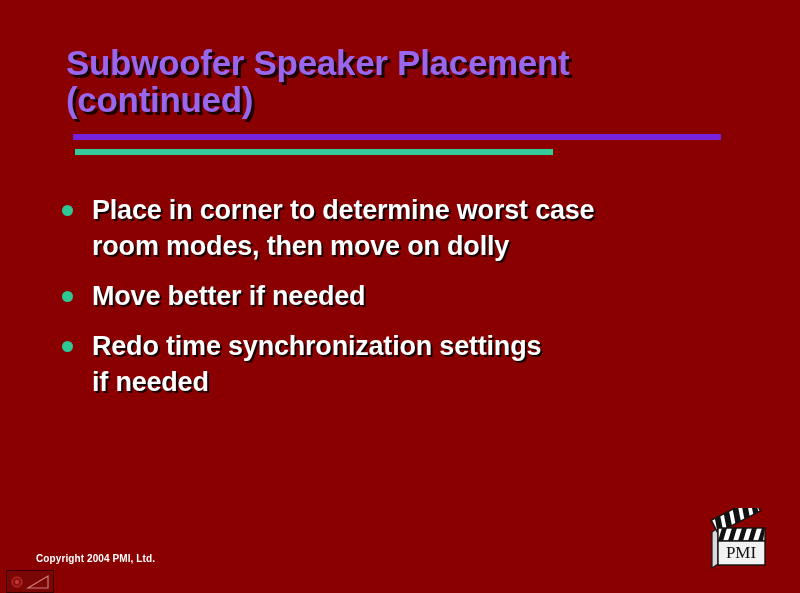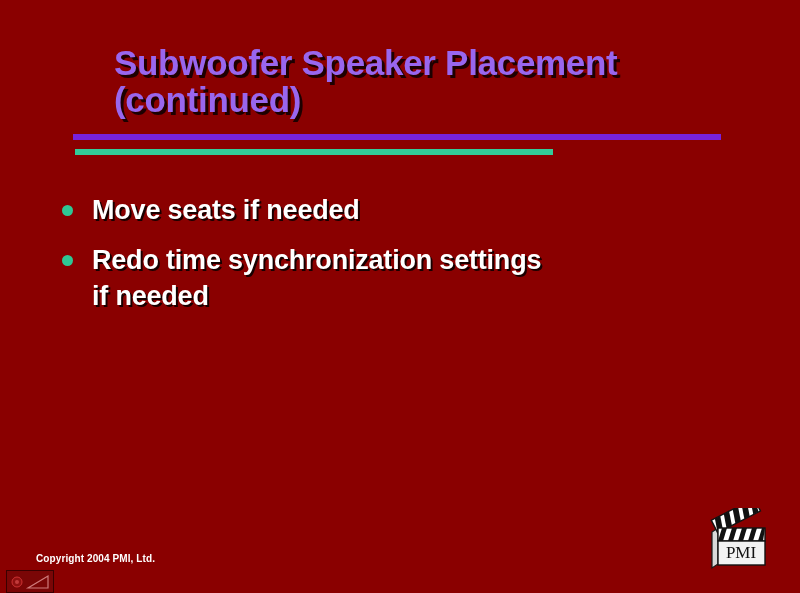--- a/index.html
+++ b/index.html
@@ -31,21 +31,20 @@
   }
   .slide-title {
     font-size: 35px;
     font-weight: bold;
     line-height: 37px;
     color: #9966ee;
     letter-spacing: -0.3px;
     text-shadow: 3px 3px 0 #1d0000;
     white-space: pre-line;
     font-family: "Liberation Sans", sans-serif;
-    margin-left: 48px;
   }
 
   
   #rule-purple {
     position: absolute;
     left: 73px;
     top: 134px;
     width: 648px;
     height: 6px;
     background: #7722dd;
@@ -132,25 +131,30 @@
   <div id="title-block">
     <div class="slide-title">Subwoofer Speaker Placement
 (continued)</div>
   </div>
 
   <div id="rule-purple"></div>
   <div id="rule-teal"></div>
 
   <div id="bullet-list">
 
-
-
     <div class="bullet-row">
       <span class="bullet-dot"></span>
-      <span class="bullet-text">Move seats if needed</span>
+      <span class="bullet-text">Place in corner to determine worst case
+room modes, then move on dolly</span>
+    </div>
+
+
+    <div class="bullet-row">
+      <span class="bullet-dot"></span>
+      <span class="bullet-text">Move better if needed</span>
     </div>
 
     <div class="bullet-row">
       <span class="bullet-dot"></span>
       <span class="bullet-text">Redo time synchronization settings
 if needed</span>
     </div>
 
 
   </div>

